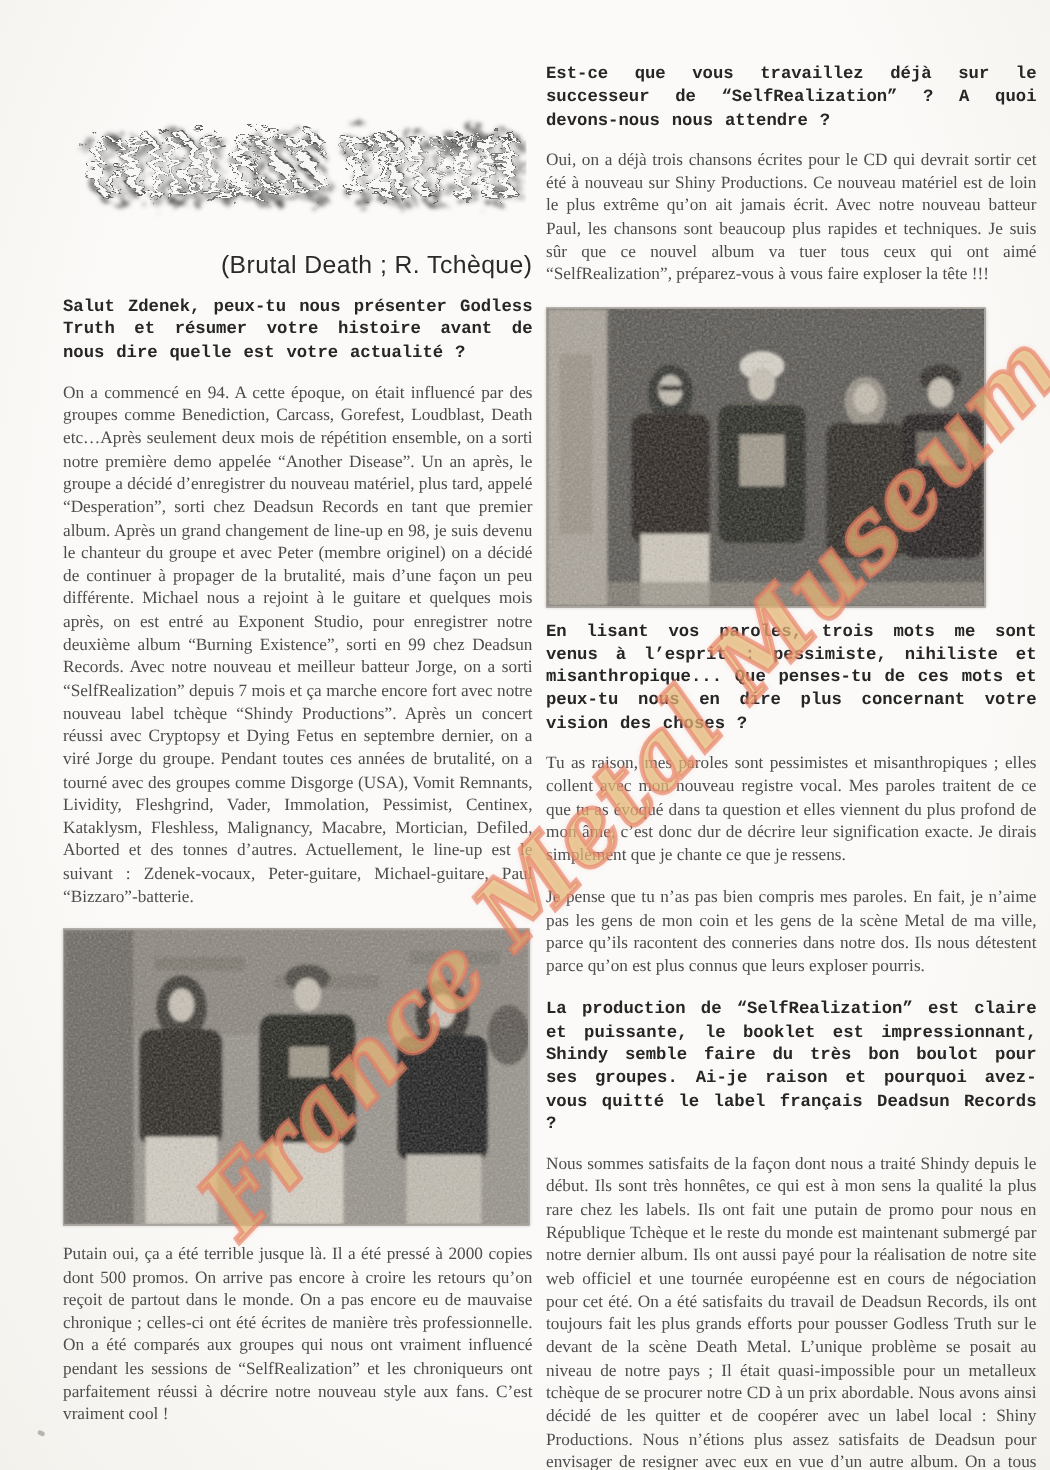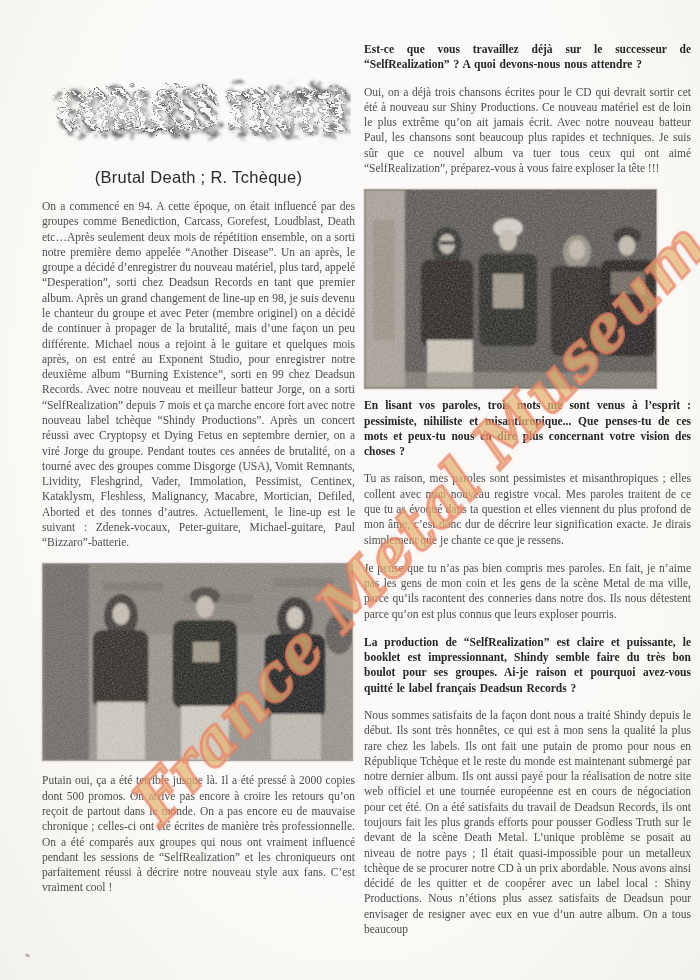--- a/index.html
+++ b/index.html
@@ -15,27 +15,28 @@
   .columns{
     position:absolute;top:42px;left:42px;
     display:flex;gap:9px;z-index:2;
   }
   .col-left{width:313px;}
   .col-right{width:327px;}
   .logo-wrap{height:112px;margin:12px 0 2px 0;text-align:center;}
   .genre{
     font-family:"Liberation Sans", sans-serif;
     font-size:16.5px;color:#2a2a2a;
-    text-align:center;margin:0 0 10px 0;letter-spacing:0.3px;
+    text-align:right;margin:0 0 10px 0;letter-spacing:0.3px;
   }
   p.q{
     font-weight:bold;color:#262626;
     font-size:11.5px;line-height:1.33;
     text-align:justify;margin:0;
     word-spacing:1px;
+    font-family:Liberation Mono, monospace;
   }
   p.a{
     color:#4d4d4d;
     font-size:11.5px;line-height:1.33;
     text-align:justify;margin:12px 0 13px 0;
   }
   .photo{
     display:block;
     border:1px solid #a8a49d;
     box-shadow:0 0 2px rgba(90,85,80,.35);
@@ -82,20 +83,21 @@
               <feGaussianBlur in="d" stdDeviation="1.4"></feGaussianBlur>
             </filter>
           </defs>
           <text x="153" y="74" text-anchor="middle" font-family="DejaVu Serif, serif" font-weight="bold" font-size="56" fill="none" stroke="#4c4c4c" stroke-width="2.4" textLength="288" lengthAdjust="spacingAndGlyphs" filter="url(#spikyblur)">GODLESS TRUTH</text>
           <text x="152" y="72" text-anchor="middle" font-family="DejaVu Serif, serif" font-weight="bold" font-size="55" fill="#f7f7f5" stroke="#5a5a5a" stroke-width="1.1" textLength="286" lengthAdjust="spacingAndGlyphs" filter="url(#spiky)">GODLESS TRUTH</text>
         </svg>
       </div>
 
       <p class="genre">(Brutal Death ; R. Tchèque)</p>
 
+      <p class="q">Salut Zdenek, peux-tu nous présenter Godless Truth et résumer votre histoire avant de nous dire quelle est votre actualité ?</p>
       <p class="a">On a commencé en 94. A cette époque, on était influencé par des groupes comme Benediction, Carcass, Gorefest, Loudblast, Death etc…Après seulement deux mois de répétition ensemble, on a sorti notre première demo appelée “Another Disease”. Un an après, le groupe a décidé d’enregistrer du nouveau matériel, plus tard, appelé “Desperation”, sorti chez Deadsun Records en tant que premier album. Après un grand changement de line-up en 98, je suis devenu le chanteur du groupe et avec Peter (membre originel) on a décidé de continuer à propager de la brutalité, mais d’une façon un peu différente. Michael nous a rejoint à le guitare et quelques mois après, on est entré au Exponent Studio, pour enregistrer notre deuxième album “Burning Existence”, sorti en 99 chez Deadsun Records. Avec notre nouveau et meilleur batteur Jorge, on a sorti “SelfRealization” depuis 7 mois et ça marche encore fort avec notre nouveau label tchèque “Shindy Productions”. Après un concert réussi avec Cryptopsy et Dying Fetus en septembre dernier, on a viré Jorge du groupe. Pendant toutes ces années de brutalité, on a tourné avec des groupes comme Disgorge (USA), Vomit Remnants, Lividity, Fleshgrind, Vader, Immolation, Pessimist, Centinex, Kataklysm, Fleshless, Malignancy, Macabre, Mortician, Defiled, Aborted et des tonnes d’autres. Actuellement, le line-up est le suivant : Zdenek-vocaux, Peter-guitare, Michael-guitare, Paul “Bizzaro”-batterie.</p>
 
       <svg class="photo photo-left" viewBox="0 0 309 196" preserveAspectRatio="none">
         <defs>
           <filter id="grain1" x="0" y="0" width="100%" height="100%">
             <feTurbulence type="fractalNoise" baseFrequency="0.65" numOctaves="2" seed="5"></feTurbulence>
             <feColorMatrix type="saturate" values="0"></feColorMatrix>
           </filter>
           <filter id="soft1">
               <feGaussianBlur stdDeviation="1.1"></feGaussianBlur>

